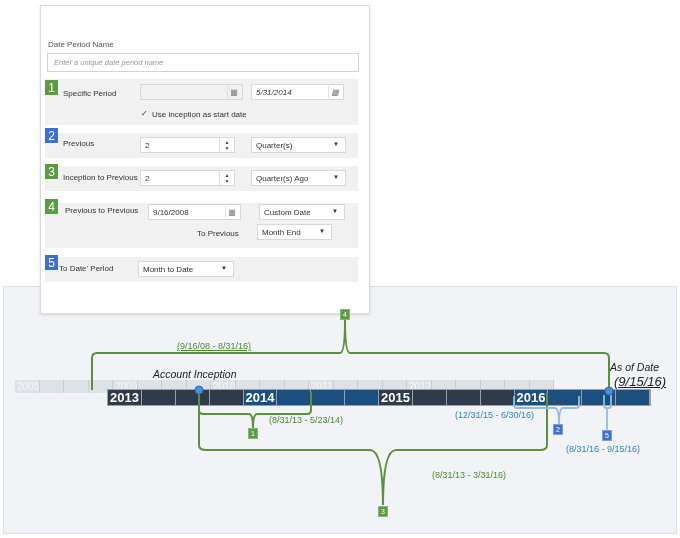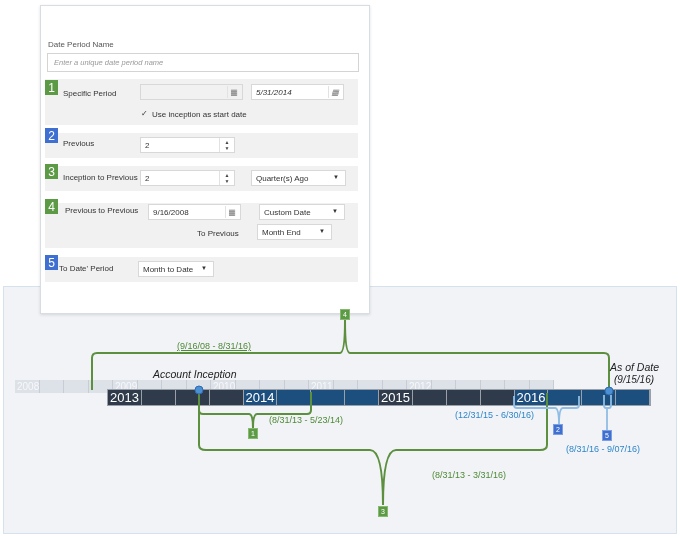--- a/index.html
+++ b/index.html
@@ -37,30 +37,30 @@
           display:flex; flex-direction:column; align-items:center; justify-content:center; line-height:6px;
           border-left:1px solid #e2e2e2; }
   .caret { position:absolute; right:6px; top:3px; font-size:6px; color:#333; }
   .check { position:absolute; font-size:8px; color:#333; }
 
   
   .tl-back { position:absolute; left:15px; top:380px; width:539px; height:13px; display:flex; z-index:1; }
   .tl-back .cell { flex:1; background:#dde1e8; border-right:1px solid #c8ccd4; color:#f7f8fa; font-size:10px;
                    line-height:13px; padding-left:2px; overflow:hidden; }
   .tl-front { position:absolute; left:107px; top:389px; width:542px; height:15px; display:flex; z-index:2;
-              border:1px solid #9aa0a8; background:#9aa0a8; }
+              border:1px solid #9aa0a8; background:#9aa0a8;font-weight:bold; }
   .tl-front .cell { flex:1; margin-right:1px; color:#fff; font-size:13px; line-height:15px; padding-left:2px; overflow:hidden; }
   .tl-front .cell.dark { background:#2f3a4a; }
   .tl-front .cell.blue { background:#1d4f7e; }
 
   .lbl { position:absolute; font-size:9px; z-index:4; white-space:nowrap; }
   .lbl.green { color:#4f8a35; }
   .lbl.blue { color:#2f86c9; }
   .lbl.black { color:#222; font-style:italic; font-size:10.5px; }
-  .lbl.black.small { font-size:10px; }
+  .lbl.black.small { font-size:13px;text-decoration:underline; }
   .mk { position:absolute; width:10px; height:11px; color:#fff; font-size:7px; display:flex; align-items:center;
         justify-content:center; z-index:5; }
   .mk.green { background:#5c9a45; border:1px solid #86b86f; box-sizing:border-box; }
   .mk.blue { background:#3f6fd1; border:1px solid #7d9ee0; box-sizing:border-box; }
 </style>
 </head>
 <body>
 
 <div class="diagram"></div>
 
@@ -86,20 +86,24 @@
     <span class="row-label" style="left:107px;top:31px;">Use inception as start date</span>
   </div>
 
   <div class="row" style="top:127px;height:25px;">
     <div class="badge blue" style="left:0;top:-5px;">2</div>
     <div class="row-label" style="left:18px;top:6px;text-align:right;">Previous</div>
     <div class="input" style="left:95px;top:4px;width:95px;">
       <span>2</span>
       <span class="spin">▲<br>▼</span>
     </div>
+    <div class="input" style="left:206px;top:4px;width:95px;">
+      <span>Quarter(s)</span>
+      <span class="caret">▼</span>
+    </div>
   </div>
 
   <div class="row" style="top:160px;height:25px;">
     <div class="badge green" style="left:0;top:-2px;">3</div>
     <div class="row-label" style="left:18px;top:7px;">Inception to Previous</div>
     <div class="input" style="left:95px;top:4px;width:95px;">
       <span>2</span>
       <span class="spin">▲<br>▼</span>
     </div>
     <div class="input" style="left:206px;top:4px;width:95px;">
@@ -122,21 +126,21 @@
     <div class="row-label" style="left:152px;top:26px;">To Previous</div>
     <div class="input" style="left:212px;top:21px;width:75px;">
       <span>Month End</span>
       <span class="caret">▼</span>
     </div>
   </div>
 
   <div class="row" style="top:251px;height:25px;">
     <div class="badge blue" style="left:0;top:-2px;">5</div>
     <div class="row-label" style="left:14px;top:7px;">To Date' Period</div>
-    <div class="input" style="left:93px;top:4px;width:76px;">
+    <div class="input" style="left:93px;top:4px;width:96px;">
       <span>Month to Date</span>
       <span class="caret">▼</span>
     </div>
   </div>
 </div>
 
 <div class="tl-back" id="tl-back">
     <div class="cell">2008</div>
     <div class="cell"></div>
     <div class="cell"></div>
@@ -197,19 +201,19 @@
 </svg>
 
 <div class="lbl black" style="left:153px;top:368px;">Account Inception</div>
 <div class="lbl black" style="left:610px;top:361px;">As of Date</div>
 <div class="lbl black small" style="left:614px;top:374px;">(9/15/16)</div>
 
 <div class="lbl green" style="left:177px;top:341px;text-decoration:underline;">(9/16/08 - 8/31/16)</div>
 <div class="lbl green" style="left:269px;top:415px;">(8/31/13 - 5/23/14)</div>
 <div class="lbl green" style="left:432px;top:454px;margin-top:16px;">(8/31/13 - 3/31/16)</div>
 <div class="lbl blue" style="left:455px;top:410px;">(12/31/15 - 6/30/16)</div>
-<div class="lbl blue" style="left:566px;top:444px;">(8/31/16 - 9/07/16)</div>
+<div class="lbl blue" style="left:566px;top:444px;">(8/31/16 - 9/15/16)</div>
 
 <div class="mk green" style="left:340px;top:309px;">4</div>
 <div class="mk green" style="left:248px;top:428px;">1</div>
 <div class="mk green" style="left:378px;top:506px;">3</div>
 <div class="mk blue" style="left:553px;top:424px;">2</div>
 <div class="mk blue" style="left:602px;top:430px;">5</div>
 
 </body></html>

